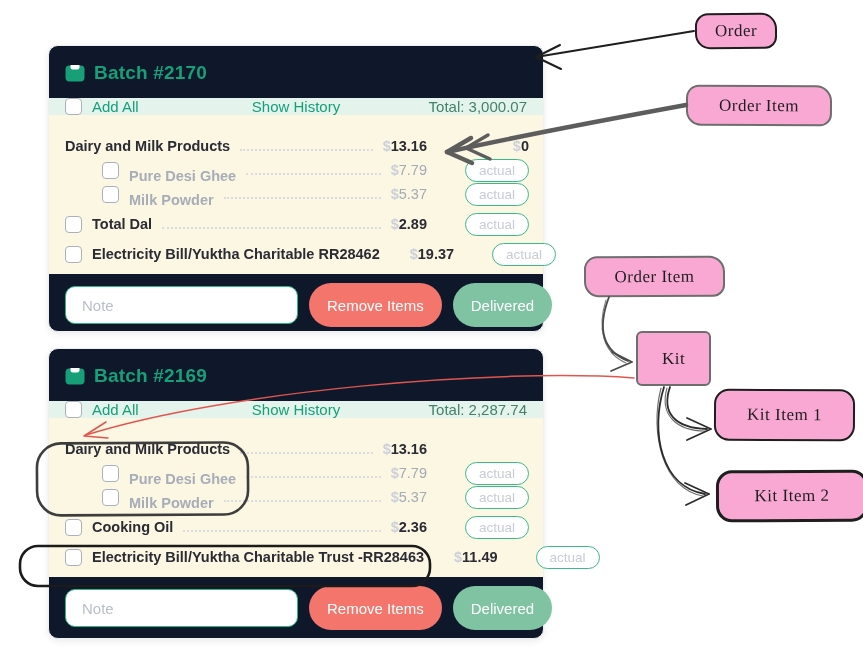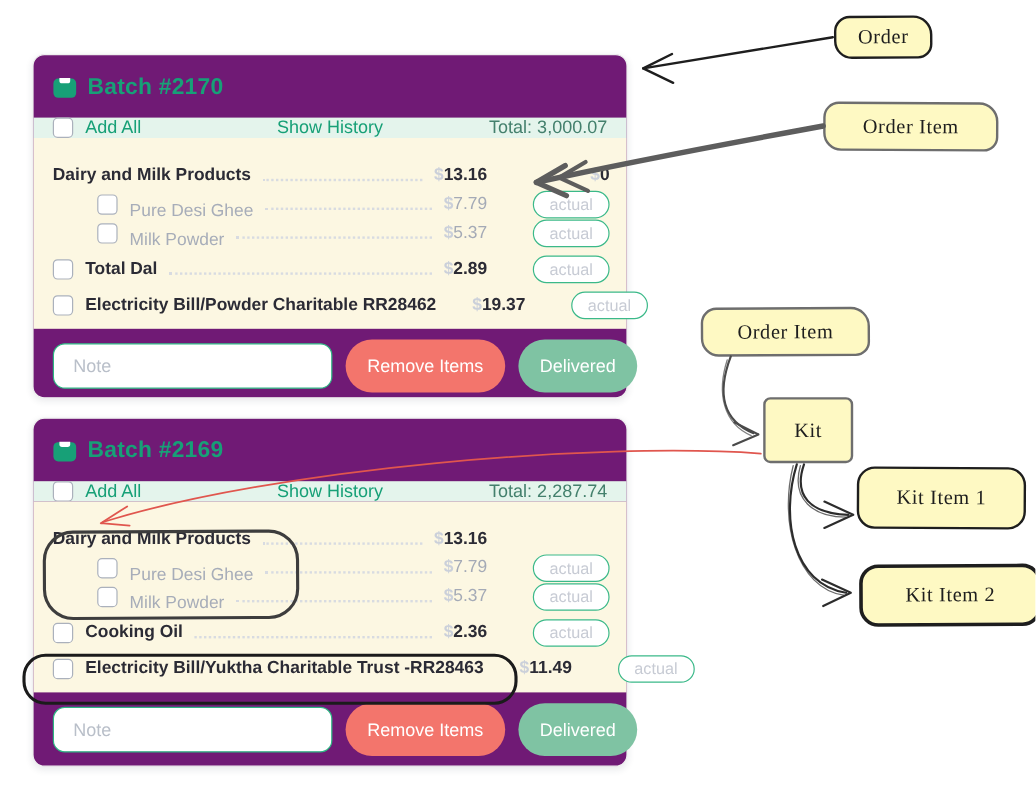--- a/index.html
+++ b/index.html
@@ -1,20 +1,20 @@
 <!DOCTYPE html>
 <html><head>
 <meta charset="utf-8">
 <style>
   html,body{margin:0;padding:0;background:#fff;}
   .canvas{position:relative;width:863px;height:657px;background:#fff;overflow:hidden;
           font-family:"Liberation Sans",sans-serif;}
 
   
-  .card{position:absolute;left:27px;width:494px;background:#701a75;border:1px solid #efefef;
+  .card{position:absolute;left:48px;width:494px;background:#0f172a;border:1px solid #efefef;
         border-radius:10px;box-shadow:0 2px 6px rgba(40,50,70,.10);display:flex;flex-direction:column;}
   .card-head{display:flex;align-items:center;gap:9px;padding:16px 16px 14px;}
   .card-title{font-size:19px;font-weight:800;color:#17A077;letter-spacing:.2px;}
   .tray-icon{width:20px;height:17px;flex:0 0 auto;}
 
   .toolbar{display:flex;align-items:flex-end;background:#E4F4EC;height:36px;padding:0 16px;font-size:15px;}
   .toolbar>*{flex:1;}
   .addall{display:flex;align-items:center;gap:10px;color:#17A077;font-weight:500;}
   .history{text-align:center;color:#17A077;font-weight:500;cursor:pointer;}
   .total{text-align:right;color:#44806D;font-weight:500;}
@@ -22,21 +22,21 @@
   .cb{width:17px;height:17px;border:1.6px solid #ABB1BC;border-radius:4px;background:#fff;
       flex:0 0 auto;display:inline-block;box-sizing:border-box;}
 
   .items{background:#FCF7E2;padding:19px 14px 8px 16px;flex:0 0 auto;}
   .group{margin:0 0 6px;}
   .group:last-child{margin-bottom:0;}
   .row{display:flex;align-items:center;height:24px;font-size:14.5px;}
   .row .cb{margin-right:10px;}
   .row.sub{padding-left:37px;}
   .lbl{color:#2B2B35;font-weight:700;white-space:nowrap;}
-  .row.dim .lbl{color:#A7ADB9;font-weight:400;margin-top:12px;}
+  .row.dim .lbl{color:#A7ADB9;font-weight:700;margin-top:12px;}
   .leader{flex:1;border-bottom:2px dotted #D8DBE1;margin:0 10px;height:1px;transform:translateY(3px);min-width:10px;}
   .leader.off{border-bottom:none;}
   .amt{white-space:nowrap;font-weight:700;color:#2B2B35;}
   .amt .cur{color:#CBD0DA;font-weight:600;}
   .row.dim .amt{color:#A4AAB6;font-weight:500;}
   .slot{width:92px;margin-left:10px;display:flex;justify-content:flex-end;align-items:center;flex:0 0 auto;}
   .actual{border:1.6px solid #3BB989;background:#fff;color:#C7CBD4;font-size:13.5px;
           border-radius:999px;padding:2px 13px;line-height:17px;font-family:inherit;cursor:pointer;}
   .zero{font-weight:700;color:#2B2B35;}
   .zero .cur{color:#CBD0DA;font-weight:600;}
@@ -44,21 +44,21 @@
   .cfoot{display:flex;align-items:center;gap:11px;padding:9px 14px 13px 16px;}
   .note{flex:1;height:38px;border:1.6px solid #2DB583;border-radius:10px;padding:0 16px;
         font-size:15px;font-family:inherit;color:#444;outline:none;box-sizing:border-box;}
   .note::placeholder{color:#B9BFC9;}
   .btn{height:44px;border:none;border-radius:999px;padding:0 18px;font-size:15px;color:#fff;
        font-family:inherit;cursor:pointer;white-space:nowrap;}
   .btn.remove{background:#F3756C;}
   .btn.delivered{background:#7FC3A3;}
 
   
-  .tag{position:absolute;background:#fef9c3;display:flex;align-items:center;justify-content:center;
+  .tag{position:absolute;background:#f9a8d4;display:flex;align-items:center;justify-content:center;
        font-family:cursive;font-size:17px;color:#1e1e1e;letter-spacing:.5px;
        border:2px solid #1e1e1e;border-radius:13px 16px 12px 15px;box-sizing:border-box;text-align:right;}
   .tag.gray{border-color:#6e6e6e;border-width:2.5px;}
   svg.overlay{position:absolute;left:0;top:0;pointer-events:none;}
 </style>
 </head>
 <body>
 
 <div class="canvas">
 
@@ -114,21 +114,21 @@
             <span class="leader"></span>
             <span class="amt"><span class="cur">$</span>2.89</span>
             <span class="slot">
               <button class="actual">actual</button>
             </span>
           </div>
         </div>
         <div class="group">
           <div class="row">
             <span class="cb"></span>
-            <span class="lbl">Electricity Bill/Powder Charitable RR28462</span>
+            <span class="lbl">Electricity Bill/Yuktha Charitable RR28462</span>
             <span class="leader off"></span>
             <span class="amt"><span class="cur">$</span>19.37</span>
             <span class="slot">
               <button class="actual">actual</button>
             </span>
           </div>
         </div>
       </div>
     <div class="cfoot">
       <input class="note" placeholder="Note" style="">

